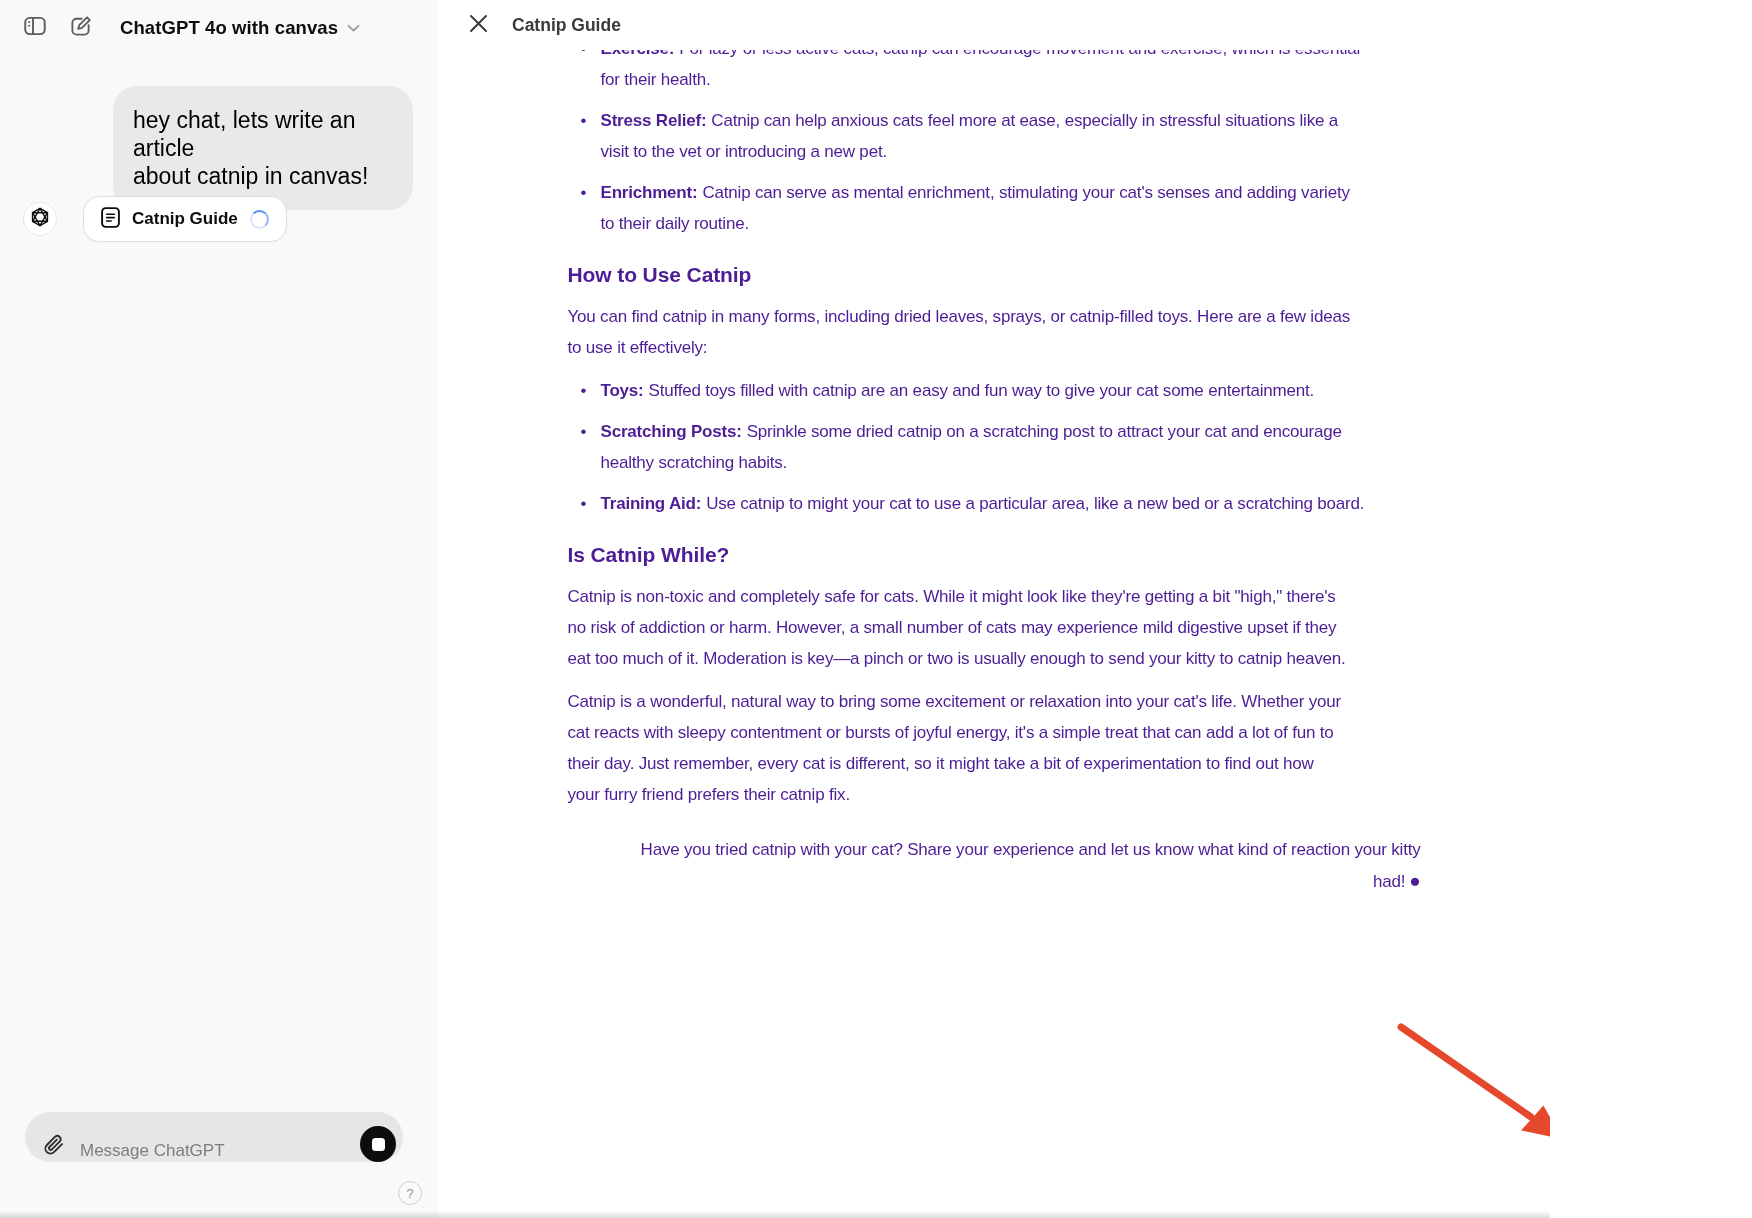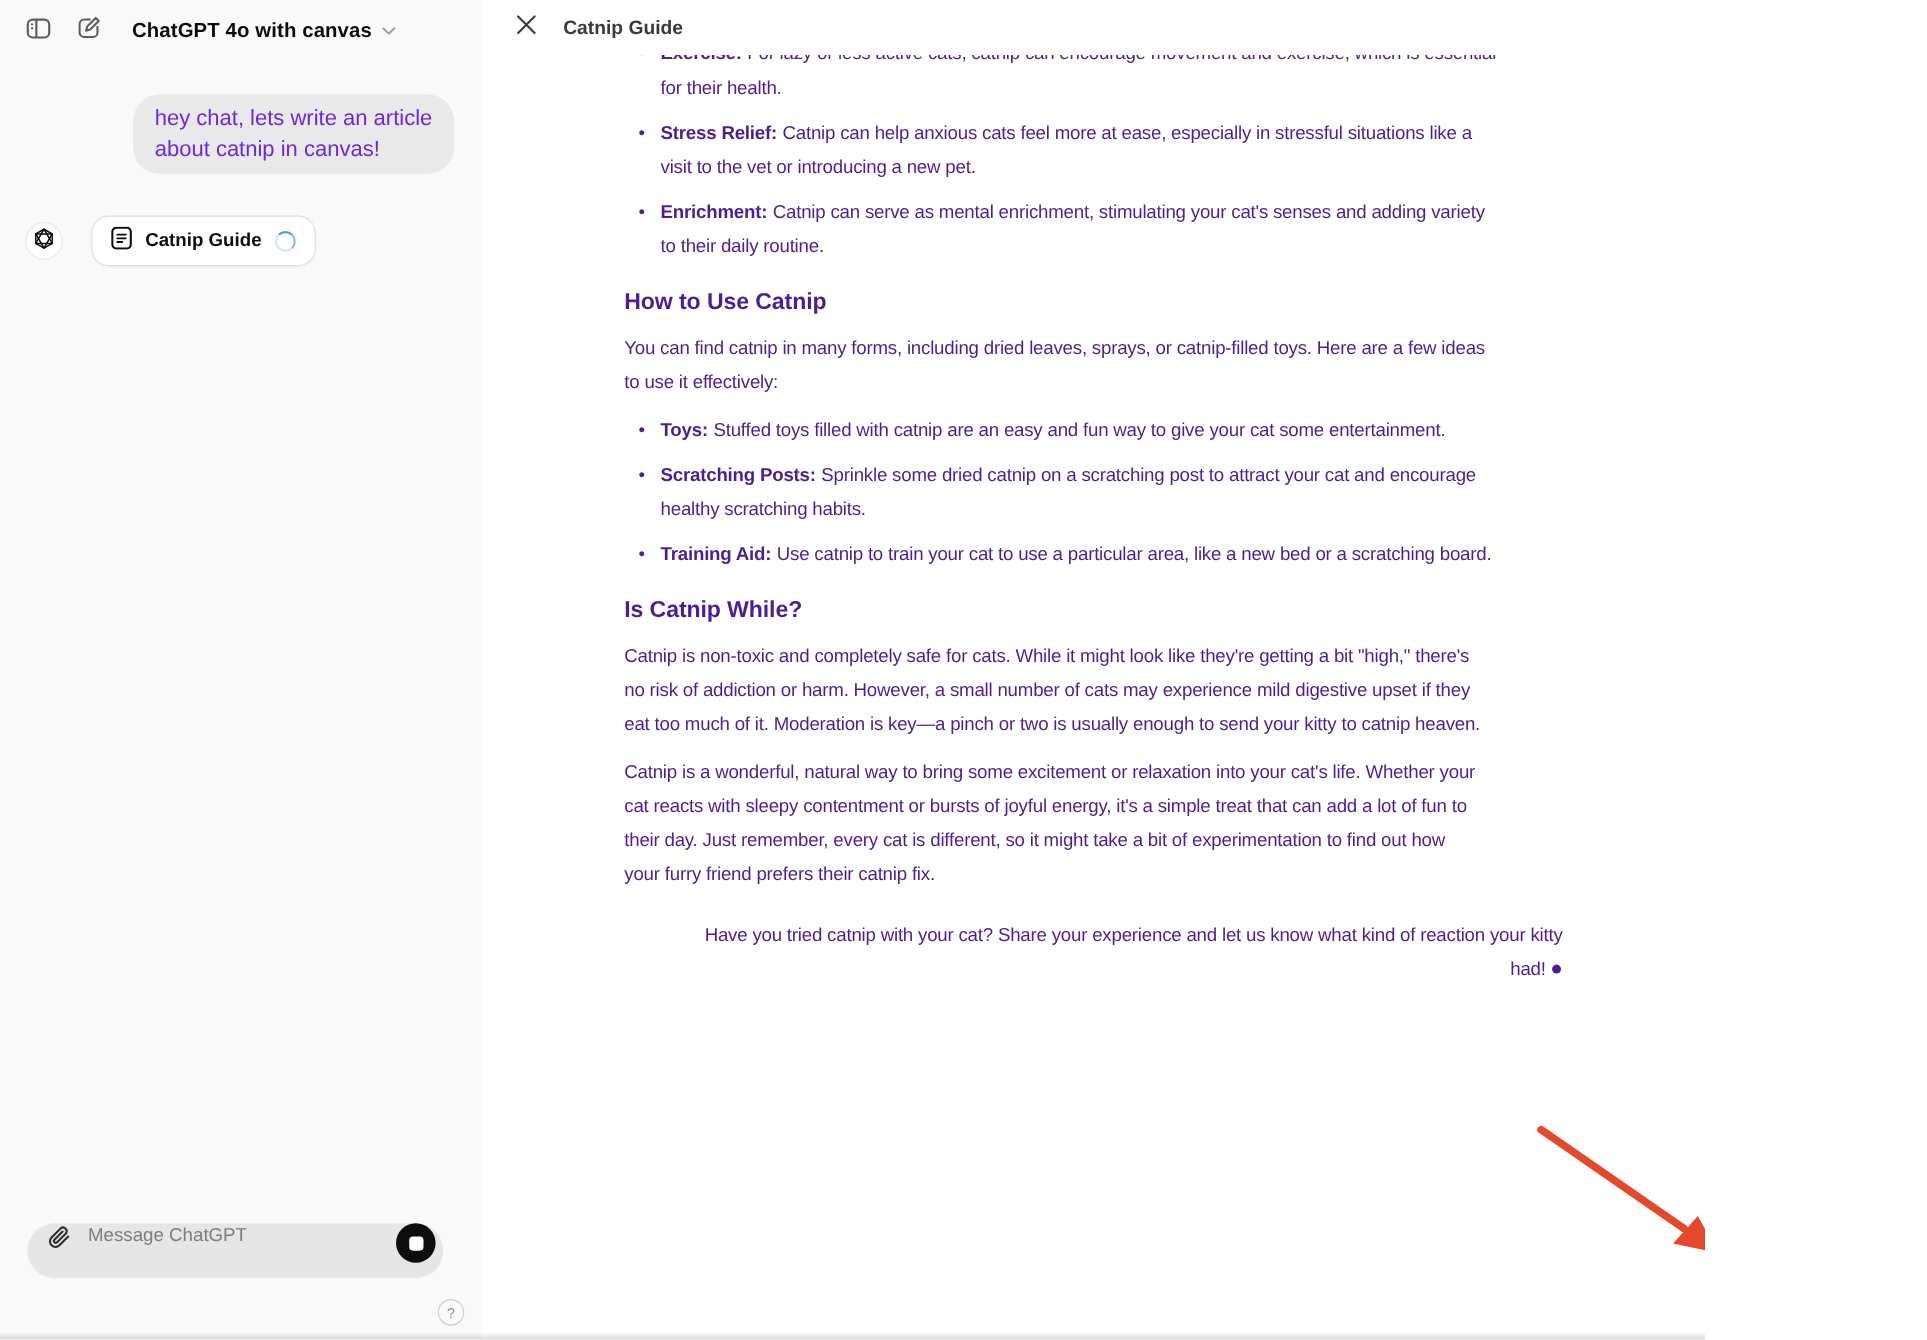--- a/index.html
+++ b/index.html
@@ -13,22 +13,22 @@
   
   .sidebar { position:absolute; top:0; left:0; bottom:0; width:438px; background:#f9f9f9; }
   .sb-top { position:absolute; top:0; left:0; right:0; height:56px; display:flex; align-items:center; padding-left:19px; }
   .icon-btn { width:32px; height:32px; display:flex; align-items:center; justify-content:center; border-radius:8px; flex:none; cursor:pointer; }
   .icon-btn + .icon-btn { margin-left:13px; }
   .model-title { margin-left:24px; font-size:18.5px; font-weight:600; color:#0d0d0d; letter-spacing:.1px; white-space:nowrap; }
   .chevron { margin-left:9px; display:flex; align-items:center; }
 
   .user-bubble {
     position:absolute; top:86px; right:25px; max-width:300px;
-    background:#e9e9e9; border-radius:24px; padding:8px 20px;
-    font-size:20px; line-height:28px; white-space:pre-line; color:#6d28d9;
+    background:#e9e9e9; border-radius:24px; padding:20px 20px;
+    font-size:23px; line-height:28px; white-space:pre-line; color:#000000;
   }
 
   .assistant-row { position:absolute; top:196px; left:23px; display:flex; align-items:flex-start; }
   .avatar {
     width:34px; height:34px; border-radius:50%; background:#ffffff; border:1px solid #e7e7e7;
     display:flex; align-items:center; justify-content:center; margin-top:6px; flex:none;
   }
   .chip {
     margin-left:26px; height:46px; background:#ffffff; border:1px solid #dedede; border-radius:16px;
     display:flex; align-items:center; padding:0 17px; gap:12px; cursor:pointer;
@@ -37,21 +37,21 @@
   .chip-label { font-size:17px; font-weight:600; color:#0d0d0d; white-space:nowrap; }
   .spinner {
     width:19px; height:19px; border-radius:50%; flex:none;
     border:2.6px solid #d7e4fc; border-top-color:#5b8ef5; border-right-color:#93b7f8;
     animation: spin 1s linear infinite;
   }
   @keyframes spin { to { transform:rotate(360deg); } }
 
   .composer {
     position:absolute; left:25px; top:1112px; width:378px; height:50px;
-    background:#e6e6e6; border-radius:26px; display:flex; align-items:flex-start;
+    background:#e6e6e6; border-radius:26px; display:flex; align-items:flex-end;
     padding:0 7px 0 14px;
   }
   .attach-btn { width:30px; height:30px; display:flex; align-items:center; justify-content:center; flex:none; cursor:pointer; }
   .composer-input {
     flex:1; min-width:0; border:none; outline:none; background:transparent;
     font-family:inherit; font-size:17px; color:#0d0d0d; margin-left:9px;
   }
   .composer-input::placeholder { color:#7d7d7d; opacity:1; }
   .stop-btn {
     width:36px; height:36px; border-radius:50%; background:#0d0d0d; flex:none;
@@ -229,21 +229,21 @@
 
         <ul>
           <li>
             <span class="lead">Toys:</span><span class="wrap">Stuffed toys filled with catnip are an easy and fun way to give your cat some entertainment.</span>
           </li>
           <li>
             <span class="lead">Scratching Posts:</span><span class="wrap">Sprinkle some dried catnip on a scratching post to attract your cat and encourage
 healthy scratching habits.</span>
           </li>
           <li>
-            <span class="lead">Training Aid:</span><span class="wrap">Use catnip to train your cat to use a particular area, like a new bed or a scratching board.</span>
+            <span class="lead">Training Aid:</span><span class="wrap">Use catnip to might your cat to use a particular area, like a new bed or a scratching board.</span>
           </li>
         </ul>
 
         <h3>Is Catnip While?</h3>
         <p class="wrap">Catnip is non-toxic and completely safe for cats. While it might look like they're getting a bit "high," there's
 no risk of addiction or harm. However, a small number of cats may experience mild digestive upset if they
 eat too much of it. Moderation is key—a pinch or two is usually enough to send your kitty to catnip heaven.</p>
 
         <p class="wrap">Catnip is a wonderful, natural way to bring some excitement or relaxation into your cat's life. Whether your
 cat reacts with sleepy contentment or bursts of joyful energy, it's a simple treat that can add a lot of fun to

